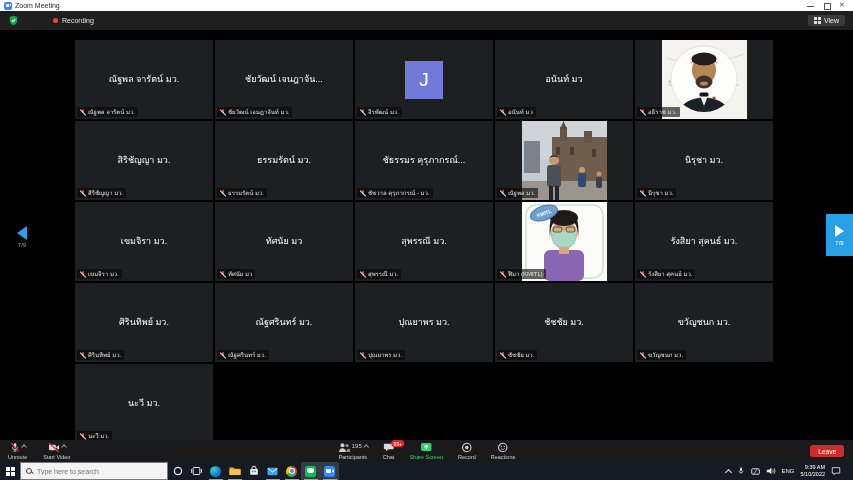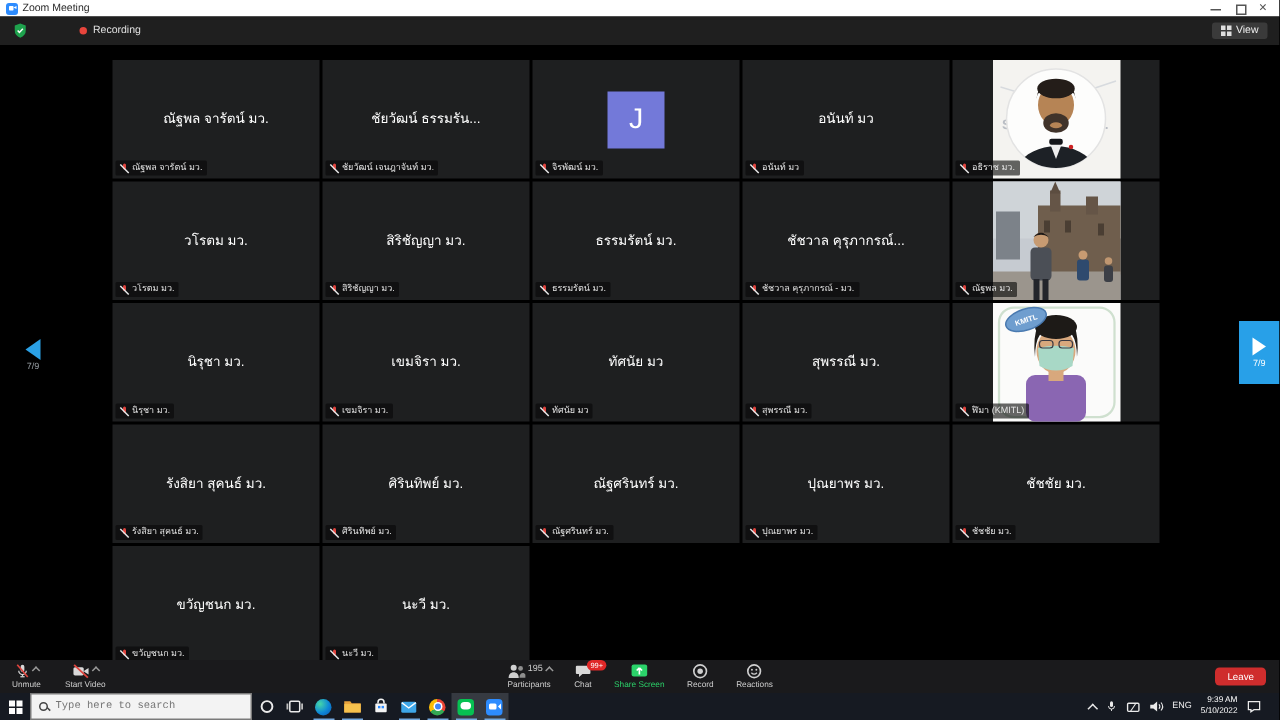--- a/index.html
+++ b/index.html
@@ -81,21 +81,21 @@
     padding:2.5px 8px; border-radius:3px; cursor:pointer; }
 
   
   .taskbar { height:18px; background:#161a22; display:flex; align-items:stretch; }
   .startbtn { width:20px; display:flex; align-items:center; justify-content:center; cursor:pointer; }
   .winlogo { width:9px; height:9px; display:grid; grid-template-columns:4px 4px; grid-auto-rows:4px; gap:1px; }
   .winlogo span { background:#fdfdfd; }
   .searchbox { width:148px; background:#f3f3f3; border:1px solid #7a7a7a; display:flex; align-items:center;
     gap:4px; padding:0 5px; }
   .searchbox input { border:none; outline:none; background:transparent; font-size:7px; color:#333; width:115px;
-    font-family:Liberation Mono, monospace; }
+    font-family:Liberation Sans, sans-serif; }
   .mag { width:7px; height:7px; position:relative; flex:0 0 auto; }
   .mag::before { content:""; position:absolute; left:0; top:0; width:4px; height:4px;
     border:1px solid #444; border-radius:50%; }
   .mag::after { content:""; position:absolute; left:4.5px; top:4.5px; width:2.5px; height:1px;
     background:#444; transform:rotate(45deg); }
   .tb-icons { display:flex; }
   .tbi { width:19px; display:flex; align-items:center; justify-content:center; position:relative; cursor:pointer; }
   .tbi.active { background:rgba(255,255,255,.14); }
   .under { position:absolute; bottom:0; left:2.5px; width:14px; height:1.5px; background:#76a9dd; }
   .edge-c { width:11px; height:11px; border-radius:50%;
@@ -161,21 +161,21 @@
 
       <div class="tile">
         <div class="nm">ณัฐพล จารัตน์ มว.</div>
         <div class="chip">
             <i class="mic"></i>
             <span class="chip-t">ณัฐพล จารัตน์ มว.</span>
           </div>
       </div>
 
       <div class="tile">
-        <div class="nm">ชัยวัฒน์  ธรรมรัน...</div>
+        <div class="nm">ชัยวัฒน์  เจนฎาจัน...</div>
         <div class="chip">
             <i class="mic"></i>
             <span class="chip-t">ชัยวัฒน์ เจนฎาจันท์ มว.</span>
           </div>
       </div>
 
       <div class="tile">
         <div class="avatar">
             <span>J</span>
           </div>
@@ -217,46 +217,39 @@
               <circle cx="52" cy="58" r="1.5" fill="#c22"></circle>
             </g>
           </svg>
         </div>
         <div class="chip">
             <i class="mic"></i>
             <span class="chip-t">อธิราช มว.</span>
           </div>
       </div>
 
-      <div class="tile">
-        <div class="nm">วโรตม มว.</div>
-        <div class="chip">
-            <i class="mic"></i>
-            <span class="chip-t">วโรตม มว.</span>
-          </div>
-      </div>
 
       <div class="tile">
         <div class="nm">สิริชัญญา มว.</div>
         <div class="chip">
             <i class="mic"></i>
             <span class="chip-t">สิริชัญญา มว.</span>
           </div>
       </div>
 
       <div class="tile">
         <div class="nm">ธรรมรัตน์ มว.</div>
         <div class="chip">
             <i class="mic"></i>
             <span class="chip-t">ธรรมรัตน์ มว.</span>
           </div>
       </div>
 
       <div class="tile">
-        <div class="nm">ชัชวาล คุรุภากรณ์...</div>
+        <div class="nm">ชัธรรมร คุรุภากรณ์...</div>
         <div class="chip">
             <i class="mic"></i>
             <span class="chip-t">ชัชวาล คุรุภากรณ์ - มว.</span>
           </div>
       </div>
 
       <div class="tile">
         <div class="vid">
           <svg viewBox="0 0 85 79" width="85" height="79">
             <rect width="85" height="79" fill="#c6cbd1"></rect>

